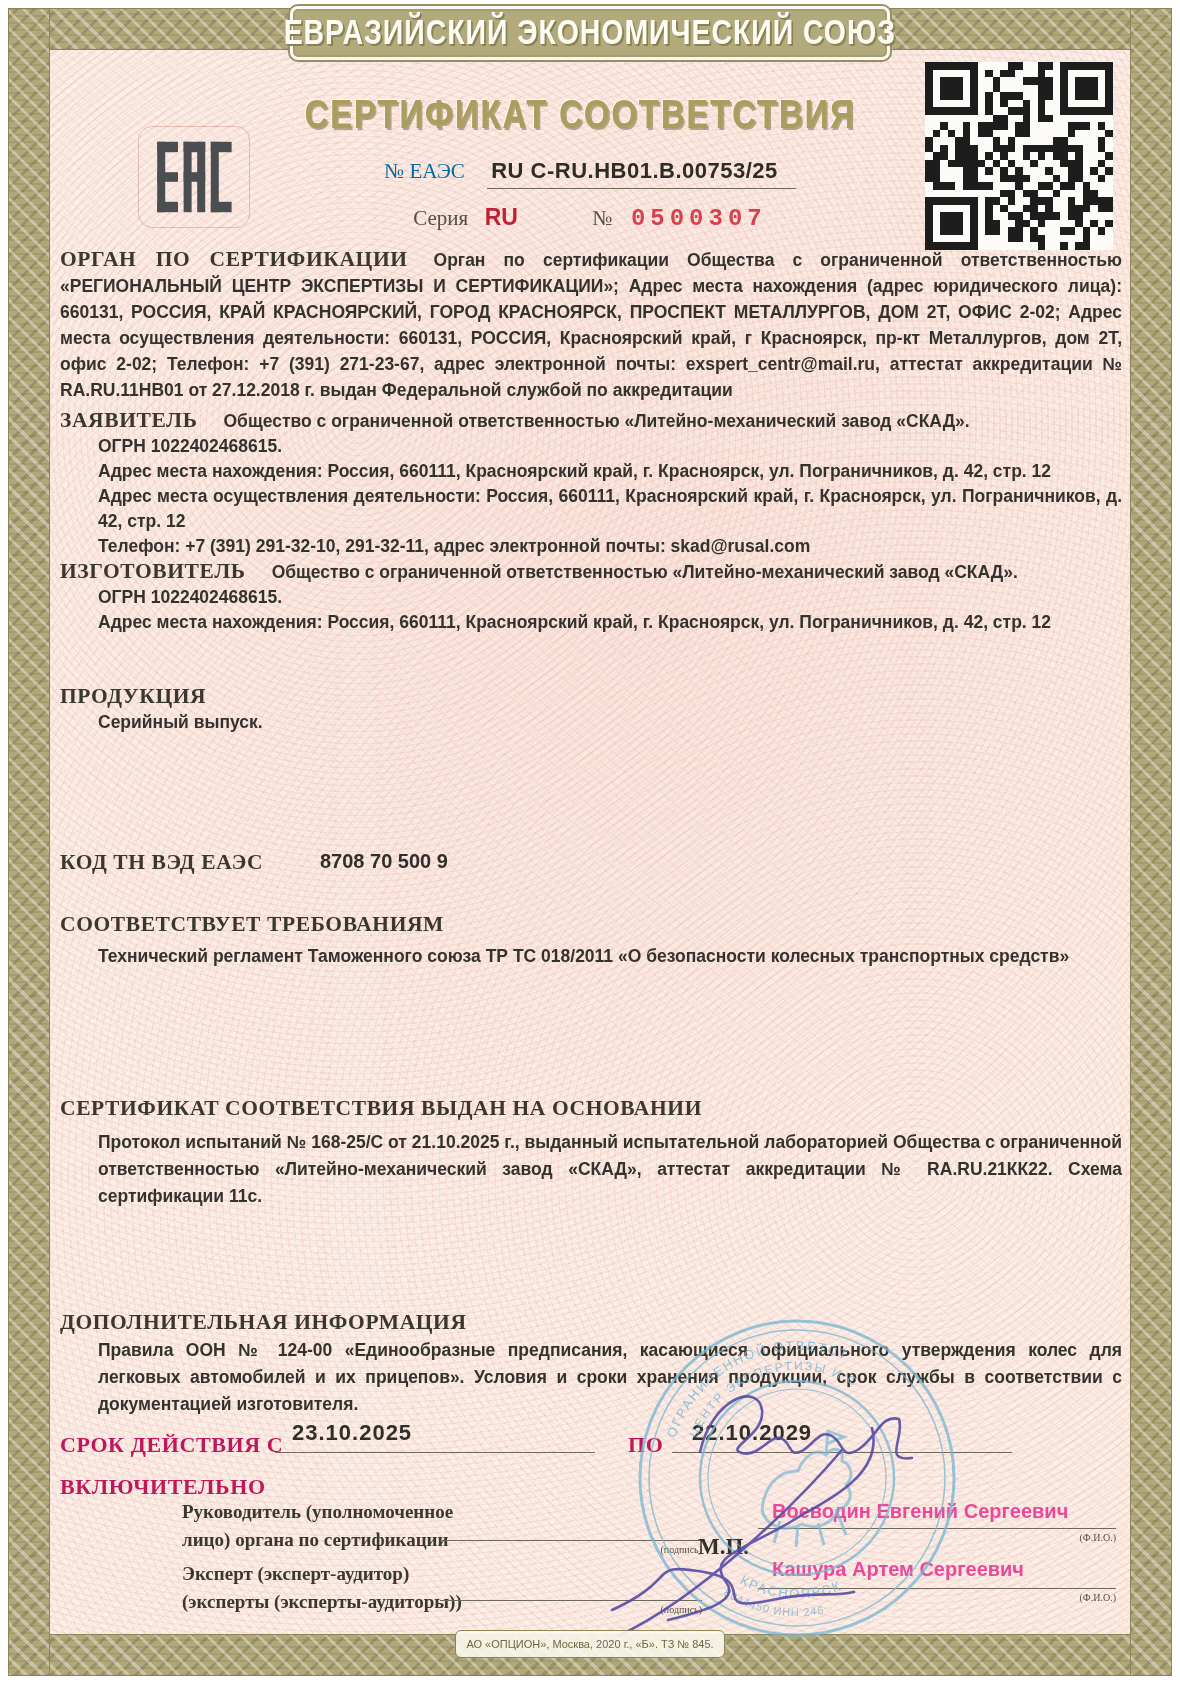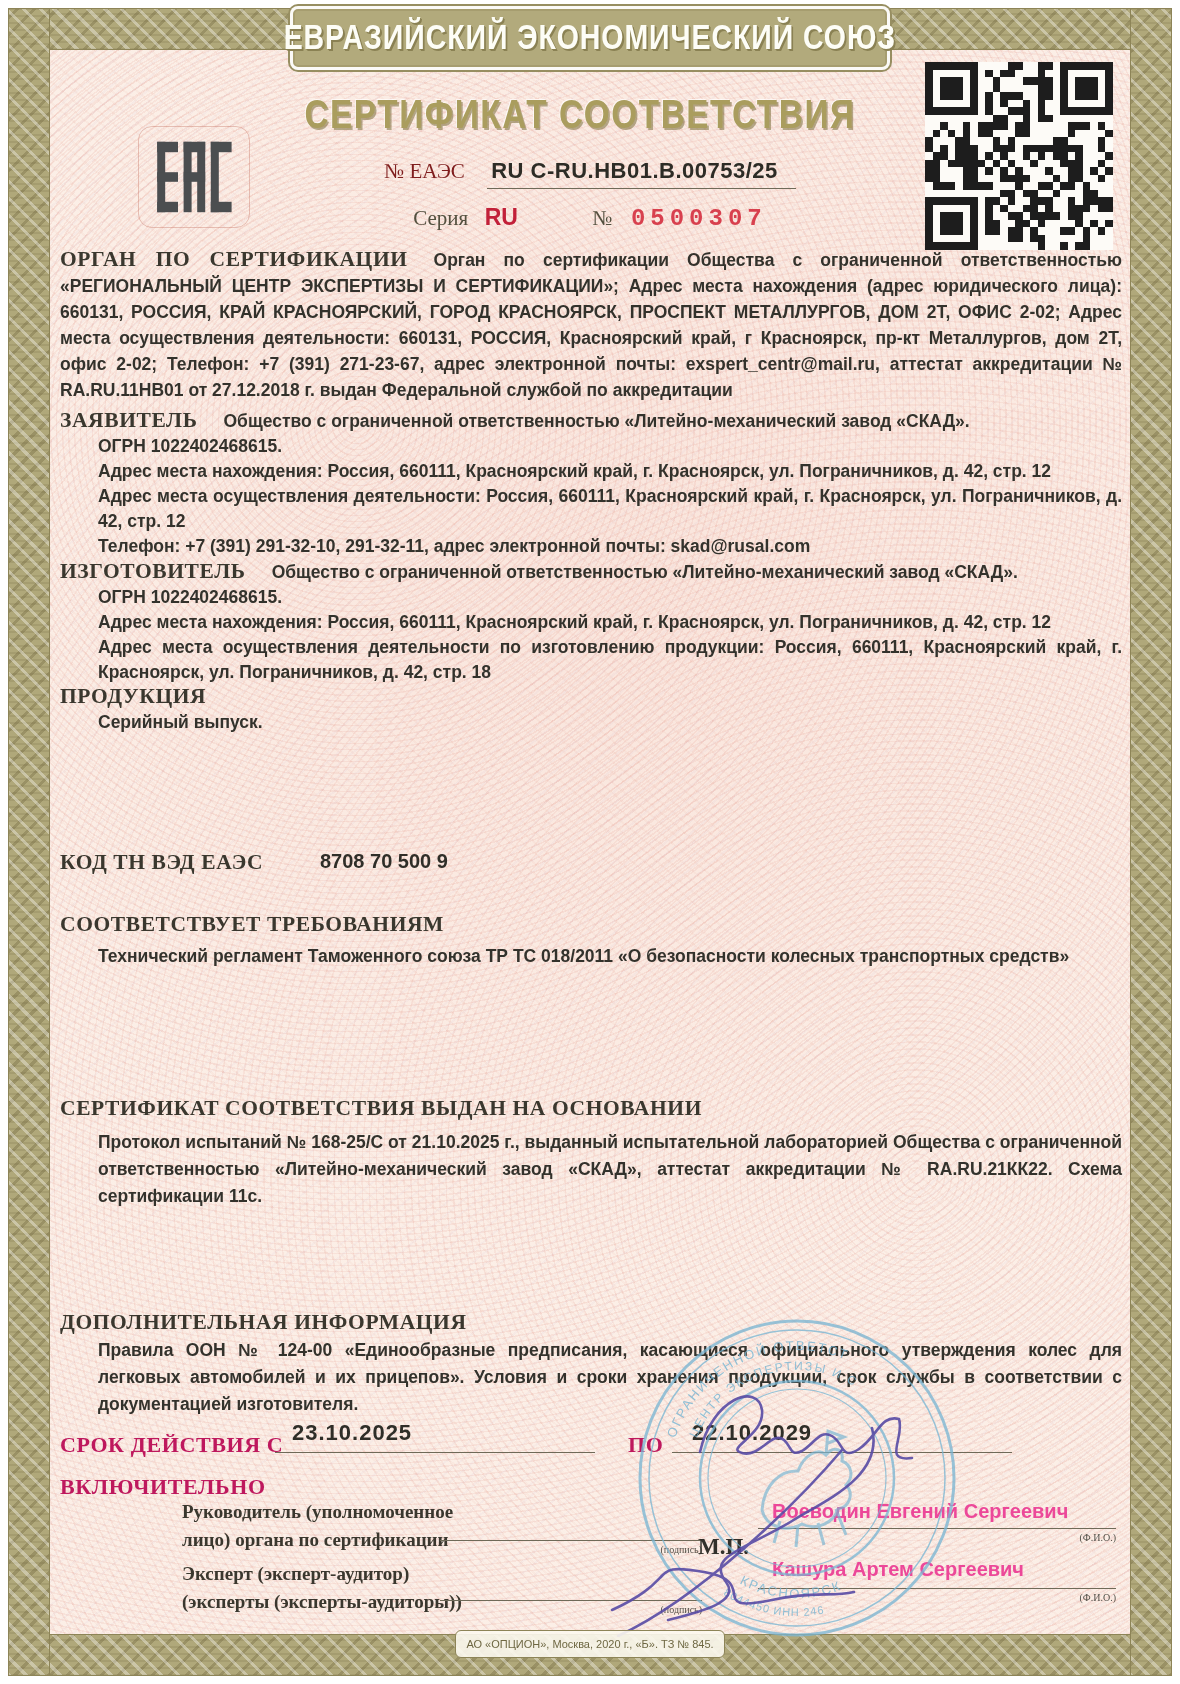--- a/index.html
+++ b/index.html
@@ -20,34 +20,34 @@
       repeating-linear-gradient(45deg, rgba(255,255,255,0.35) 0 3px, transparent 3px 12px),
       repeating-linear-gradient(-45deg, rgba(112,102,62,0.35) 0 3px, transparent 3px 12px),
       repeating-linear-gradient(0deg, rgba(112,102,62,0.18) 0 2px, transparent 2px 7px);
     box-shadow:inset 0 0 0 1px #8d8457;}
   .bar-top{left:8px;right:8px;top:8px;height:42px;}
   .bar-bottom{left:8px;right:8px;bottom:8px;height:42px;}
   .bar-left{left:8px;top:8px;bottom:8px;width:42px;}
   .bar-right{right:8px;top:8px;bottom:8px;width:42px;}
 
   .banner{position:absolute;top:6px;left:50%;transform:translateX(-50%);
-    width:600px;height:64px;background:#b2aa7c;border-radius:8px;
+    width:600px;height:54px;background:#b2aa7c;border-radius:8px;
     box-shadow:0 0 0 2px #978e61, inset 0 0 0 3px rgba(255,255,254,0.95), inset 0 0 0 5px #a69d6f;
     display:flex;align-items:center;justify-content:center;}
   .banner span{font-weight:800;font-size:31px;letter-spacing:1px;color:#fdfdf6;
     transform:scale(0.92,1.12);white-space:nowrap;
     text-shadow:2px 2px 0 #8a8153, 1px 1px 0 #8a8153;}
 
   .doc-title{position:absolute;top:92px;left:180px;width:800px;text-align:center;}
   .doc-title span{display:inline-block;font-weight:800;font-size:40px;letter-spacing:2px;color:#aa9d5e;
     transform:scaleX(0.83);white-space:nowrap;
     text-shadow:2px 2px 0 rgba(122,110,58,0.55), -1px -1px 0 rgba(255,255,255,0.7);}
 
   .numline{position:absolute;top:158px;left:0;width:1180px;text-align:center;}
-  .numline .lab{font-family:"Liberation Serif",serif;font-size:21px;color:#7f1d1d;margin-right:18px;}
+  .numline .lab{font-family:"Liberation Serif",serif;font-size:21px;color:#0369a1;margin-right:18px;}
   .numline .val{display:inline-block;font-weight:700;font-size:22px;color:#2d2c26;letter-spacing:0.5px;
     border-bottom:1.5px solid #6f6a58;padding:0 18px 4px 4px;}
 
   .seriesline{position:absolute;top:204px;left:0;width:1180px;text-align:center;}
   .seriesline .lab{font-family:"Liberation Serif",serif;font-size:21px;color:#53503f;}
   .seriesline .ru{font-weight:800;font-size:23px;color:#c22039;margin:0 70px 0 12px;}
   .seriesline .no{font-family:"Liberation Serif",serif;font-size:21px;color:#53503f;margin-right:14px;}
   .seriesline .blank{font-family:Liberation Mono, monospace;font-weight:700;font-size:24px;
     letter-spacing:5px;color:#d8404e;}
 
@@ -458,21 +458,20 @@
       <div class="b ind ln">ОГРН 1022402468615.</div>
       <div class="b ind ln">Адрес места нахождения: Россия, 660111, Красноярский край, г. Красноярск, ул. Пограничников, д. 42, стр. 12</div>
       <div class="b ind ln just">Адрес места осуществления деятельности: Россия, 660111, Красноярский край, г. Красноярск, ул. Пограничников, д. 42, стр. 12</div>
       <div class="b ind ln">Телефон: +7 (391) 291-32-10, 291-32-11, адрес электронной почты: skad@rusal.com</div>
     </div>
 
     <div class="sec" style="top:558px">
       <p class="flow b ln"><span class="h inline">ИЗГОТОВИТЕЛЬ</span><span>Общество с ограниченной ответственностью «Литейно-механический завод «СКАД».</span></p>
       <div class="b ind ln">ОГРН 1022402468615.</div>
       <div class="b ind ln">Адрес места нахождения: Россия, 660111, Красноярский край, г. Красноярск, ул. Пограничников, д. 42, стр. 12</div>
-      <div class="b ind ln just">Адрес места осуществления деятельности по изготовлению продукции: Россия, 660111, Красноярский край, г. Красноярск, ул. Пограничников, д. 42, стр. 18</div>
     </div>
 
     <div class="sec" style="top:684px">
       <div class="h">ПРОДУКЦИЯ</div>
       <div class="b ind" style="line-height:26px">Серийный выпуск.</div>
     </div>
 
     <div class="sec" style="top:850px;height:30px">
       <span class="h">КОД ТН ВЭД ЕАЭС</span>
       <span class="tn-val">8708 70 500 9</span>

